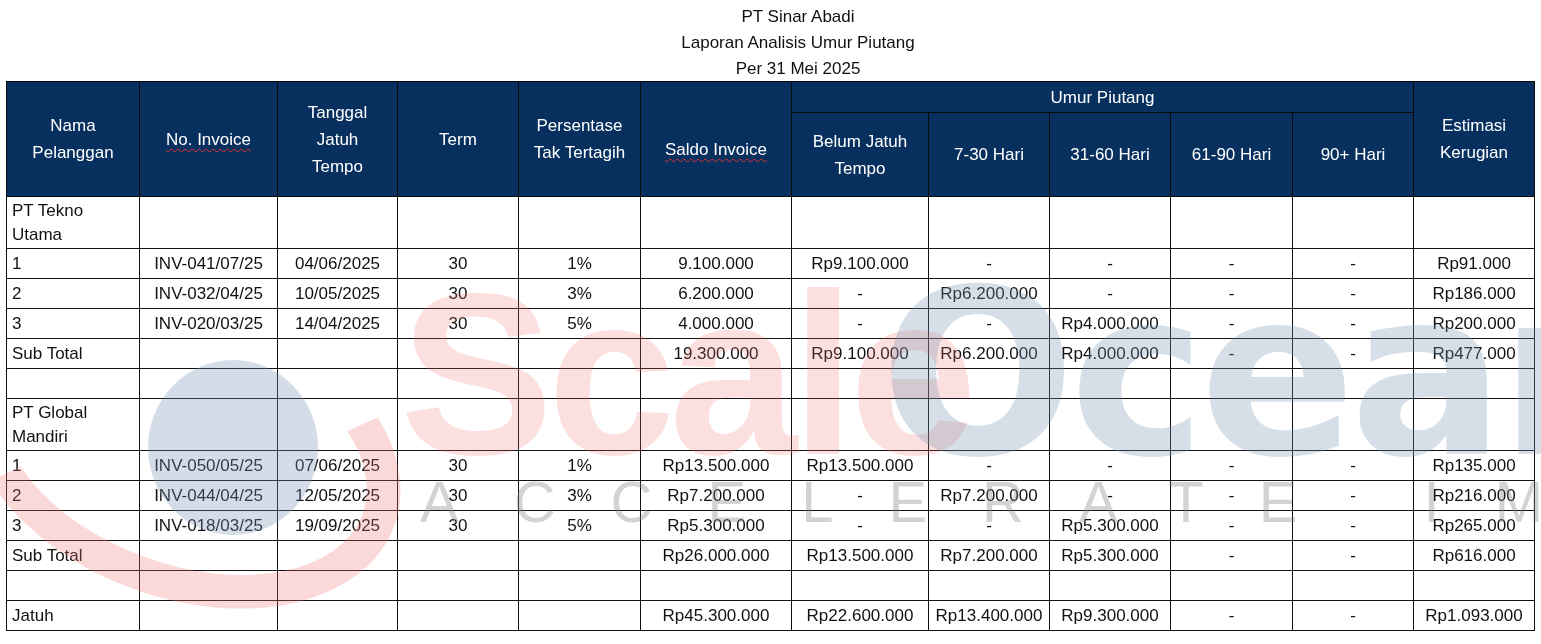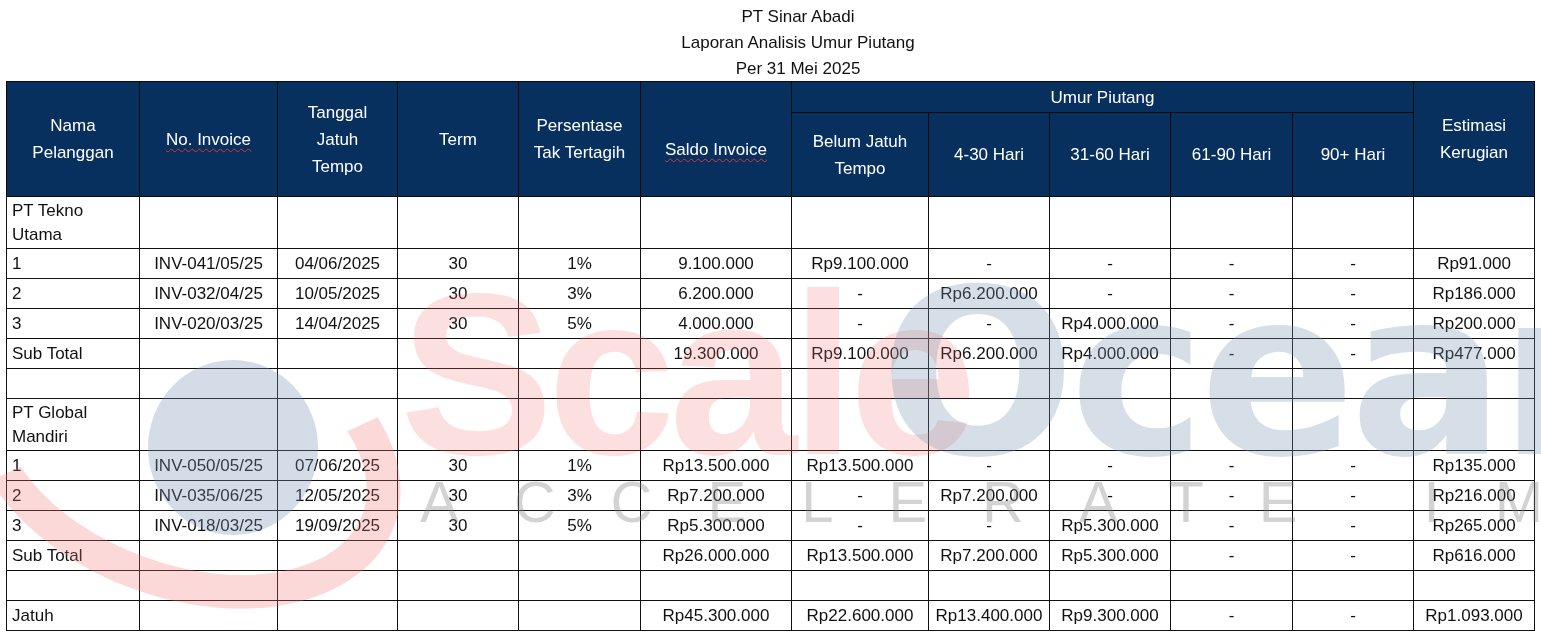--- a/index.html
+++ b/index.html
@@ -58,21 +58,21 @@
       <th rowspan="2"><span class="squig">No. Invoice</span></th>
       <th rowspan="2" style="white-space:normal;padding:16px 22px">Tanggal Jatuh Tempo</th>
       <th rowspan="2">Term</th>
       <th rowspan="2" style="white-space:normal">Persentase Tak Tertagih</th>
       <th rowspan="2" style="vertical-align:middle;padding-top:20px"><span class="squig">Saldo Invoice</span></th>
       <th colspan="5">Umur Piutang</th>
       <th rowspan="2" style="white-space:normal">Estimasi Kerugian</th>
     </tr>
     <tr class="hdr2">
       <th style="white-space:normal">Belum Jatuh Tempo</th>
-      <th>4-30  Hari</th>
+      <th>7-30  Hari</th>
       <th>31-60  Hari</th>
       <th>61-90 Hari</th>
       <th>90+ Hari</th>
     </tr>
   </thead>
   <tbody>
 
     <tr>
       <td class="left cust">PT Tekno Utama</td>
       <td></td>
@@ -82,21 +82,21 @@
         <td></td>
         <td></td>
         <td></td>
         <td></td>
         <td></td>
         <td></td>
         <td></td>
     </tr>
     <tr>
       <td class="left">1</td>
-      <td>INV-041/05/25</td>
+      <td>INV-041/07/25</td>
       <td>04/06/2025</td>
       <td>30</td>
       <td>1%</td>
       <td>9.100.000</td>
       <td>Rp9.100.000</td>
       <td>-</td>
       <td>-</td>
       <td>-</td>
       <td>-</td>
       <td>Rp91.000</td>
@@ -181,21 +181,21 @@
       <td>Rp13.500.000</td>
       <td>Rp13.500.000</td>
       <td>-</td>
       <td>-</td>
       <td>-</td>
       <td>-</td>
       <td>Rp135.000</td>
     </tr>
     <tr>
       <td class="left">2</td>
-      <td>INV-035/06/25</td>
+      <td>INV-044/04/25</td>
       <td>12/05/2025</td>
       <td>30</td>
       <td>3%</td>
       <td>Rp7.200.000</td>
       <td>-</td>
       <td>Rp7.200.000</td>
       <td>-</td>
       <td>-</td>
       <td>-</td>
       <td>Rp216.000</td>

